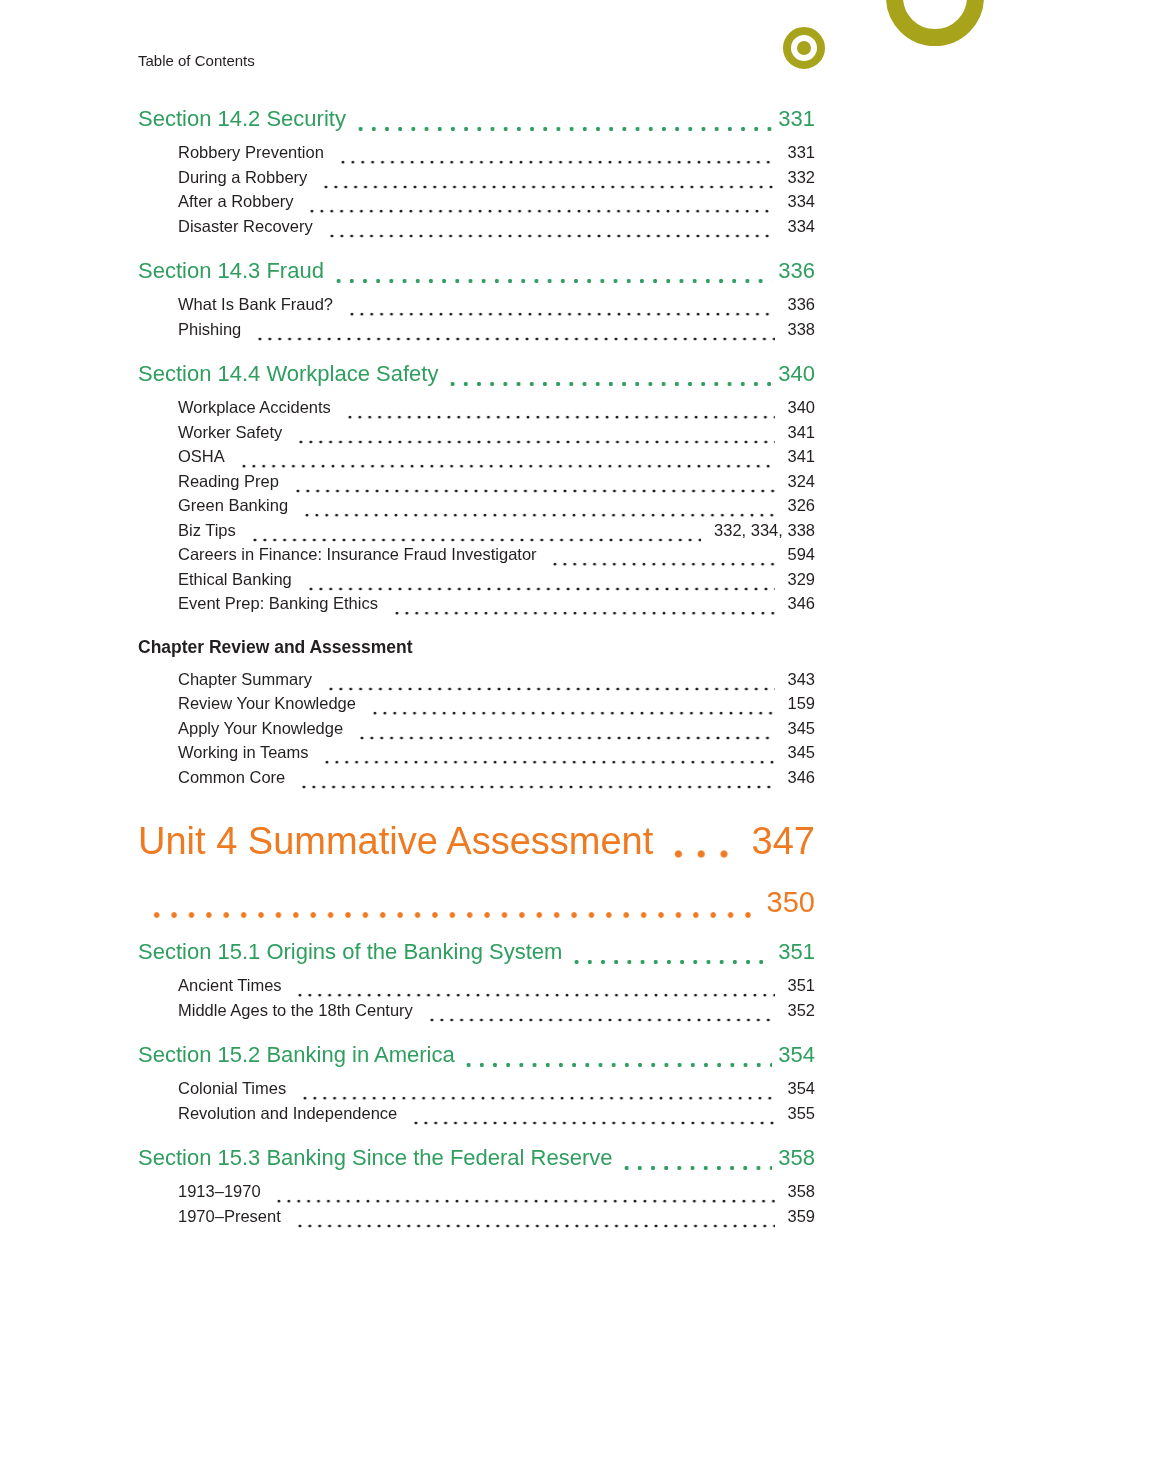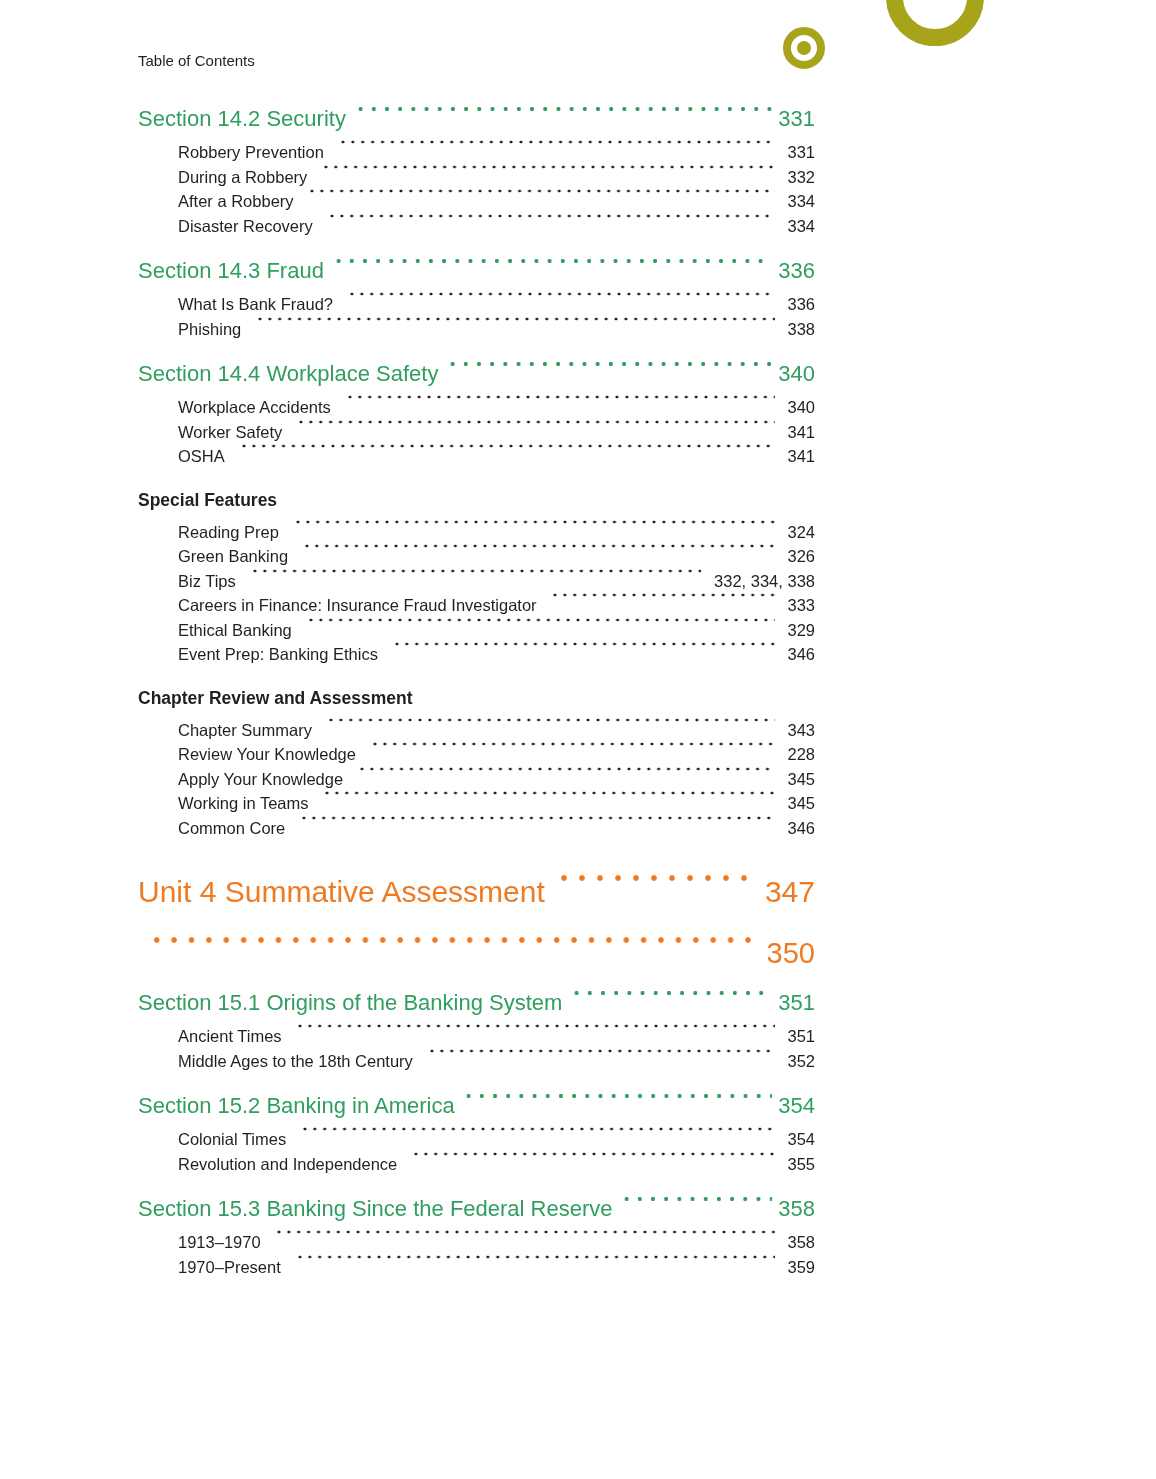--- a/index.html
+++ b/index.html
@@ -4,33 +4,33 @@
 <style>
   html,body{margin:0;padding:0;background:#fff;}
   .sheet{position:relative;width:1027px;height:1479px;background:#fff;overflow:hidden;
          font-family:"Liberation Sans",sans-serif;color:var(--text,#231f20);}
 
   .running-head{position:absolute;left:138px;top:52px;font-size:15px;}
   .folio{position:absolute;left:1060px;top:49px;font-size:17px;font-weight:bold;}
 
   .content{position:absolute;left:138px;top:0;width:677px;}
 
-  .row{display:flex;align-items:flex-start;}
+  .row{display:flex;align-items:flex-end;}
   .t{white-space:nowrap;}
   .p{white-space:nowrap;}
   .leader{flex:1 1 auto;min-width:18px;height:0.26em;margin:0 0.3em 0 0.35em;
           background-image:radial-gradient(circle,currentColor 0.078em,transparent 0.108em);
           background-size:0.6em 0.26em;background-repeat:repeat-x;background-position:left bottom;}
 
   .sec{color:var(--green,#2f9e5f);font-size:22px;line-height:26px;margin:20px 0 8px;}
   .content > .group:first-child .sec{margin-top:106px;}
   .sub{font-size:16.5px;line-height:24.5px;padding-left:40px;gap:8px;}
   .bold-head{font-weight:bold;font-size:17.5px;line-height:22px;margin:20px 0 9px;}
 
-  .unit4{color:var(--orange,#ee7b22);font-size:30px;line-height:36px;margin:34px 0 26px;}
+  .unit4{color:var(--orange,#ee7b22);font-size:38px;line-height:36px;margin:34px 0 26px;}
   .unit5{font-size:38px;font-weight:bold;line-height:46px;margin:0 0 12px;color:var(--text,#231f20);}
   .chap{color:var(--orange,#ee7b22);font-size:29px;line-height:34px;margin:20px 0 6px;}
 
   
   .ring{position:absolute;border-radius:50%;box-sizing:border-box;}
   .dot{position:absolute;border-radius:50%;}
   #d1{left:783px;top:27px;width:42px;height:42px;border:8px solid var(--olive,#a7a31b);}
   #d1c{left:797px;top:41px;width:14px;height:14px;background:var(--olive,#a7a31b);}
   #d2{left:886px;top:-52px;width:98px;height:98px;border:17px solid var(--olive,#a7a31b);}
   #d3{left:1094px;top:28px;width:68px;height:68px;background:var(--olive,#a7a31b);border-radius:50%;position:absolute;}
@@ -126,40 +126,39 @@
         <span class="p">341</span>
       </div>
       <div class="row sub">
         <span class="t">OSHA</span>
         <span class="leader"></span>
         <span class="p">341</span>
       </div>
     </div>
 
     <div class="group">
-      <div class="bold-head">Special Features</div>
       <div class="row sub">
         <span class="t">Reading Prep</span>
         <span class="leader"></span>
         <span class="p">324</span>
       </div>
       <div class="row sub">
         <span class="t">Green Banking</span>
         <span class="leader"></span>
         <span class="p">326</span>
       </div>
       <div class="row sub">
         <span class="t">Biz Tips</span>
         <span class="leader"></span>
         <span class="p">332, 334, 338</span>
       </div>
       <div class="row sub">
         <span class="t">Careers in Finance: Insurance Fraud Investigator</span>
         <span class="leader"></span>
-        <span class="p">333</span>
+        <span class="p">594</span>
       </div>
       <div class="row sub">
         <span class="t">Ethical Banking</span>
         <span class="leader"></span>
         <span class="p">329</span>
       </div>
       <div class="row sub">
         <span class="t">Event Prep: Banking Ethics</span>
         <span class="leader"></span>
         <span class="p">346</span>
@@ -169,21 +168,21 @@
     <div class="group">
       <div class="bold-head">Chapter Review and Assessment</div>
       <div class="row sub">
         <span class="t">Chapter Summary</span>
         <span class="leader"></span>
         <span class="p">343</span>
       </div>
       <div class="row sub">
         <span class="t">Review Your Knowledge</span>
         <span class="leader"></span>
-        <span class="p">228</span>
+        <span class="p">159</span>
       </div>
       <div class="row sub">
         <span class="t">Apply Your Knowledge</span>
         <span class="leader"></span>
         <span class="p">345</span>
       </div>
       <div class="row sub">
         <span class="t">Working in Teams</span>
         <span class="leader"></span>
         <span class="p">345</span>

